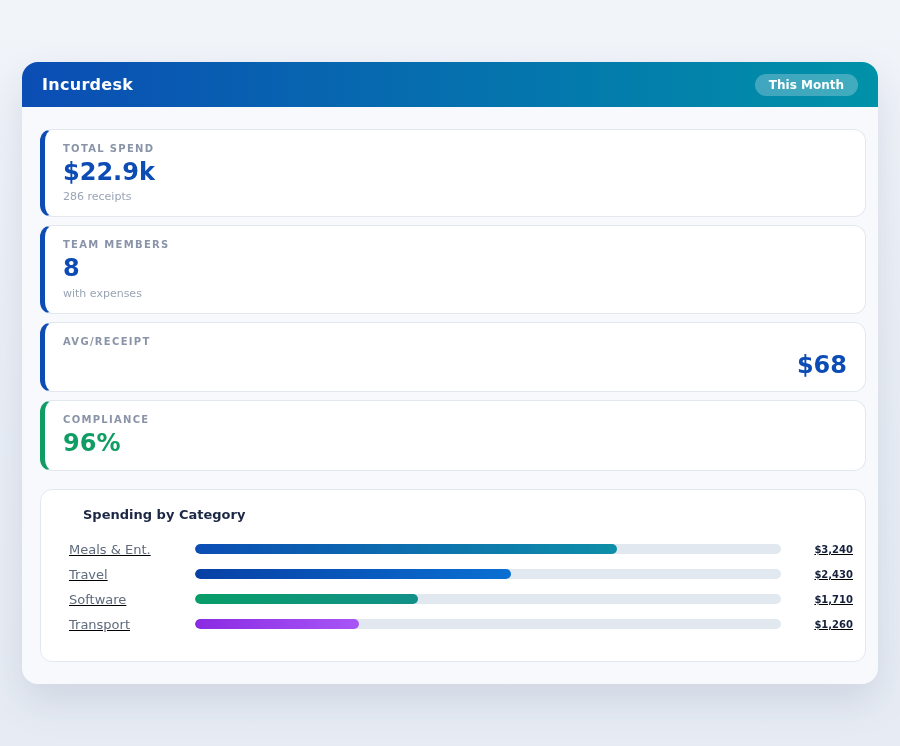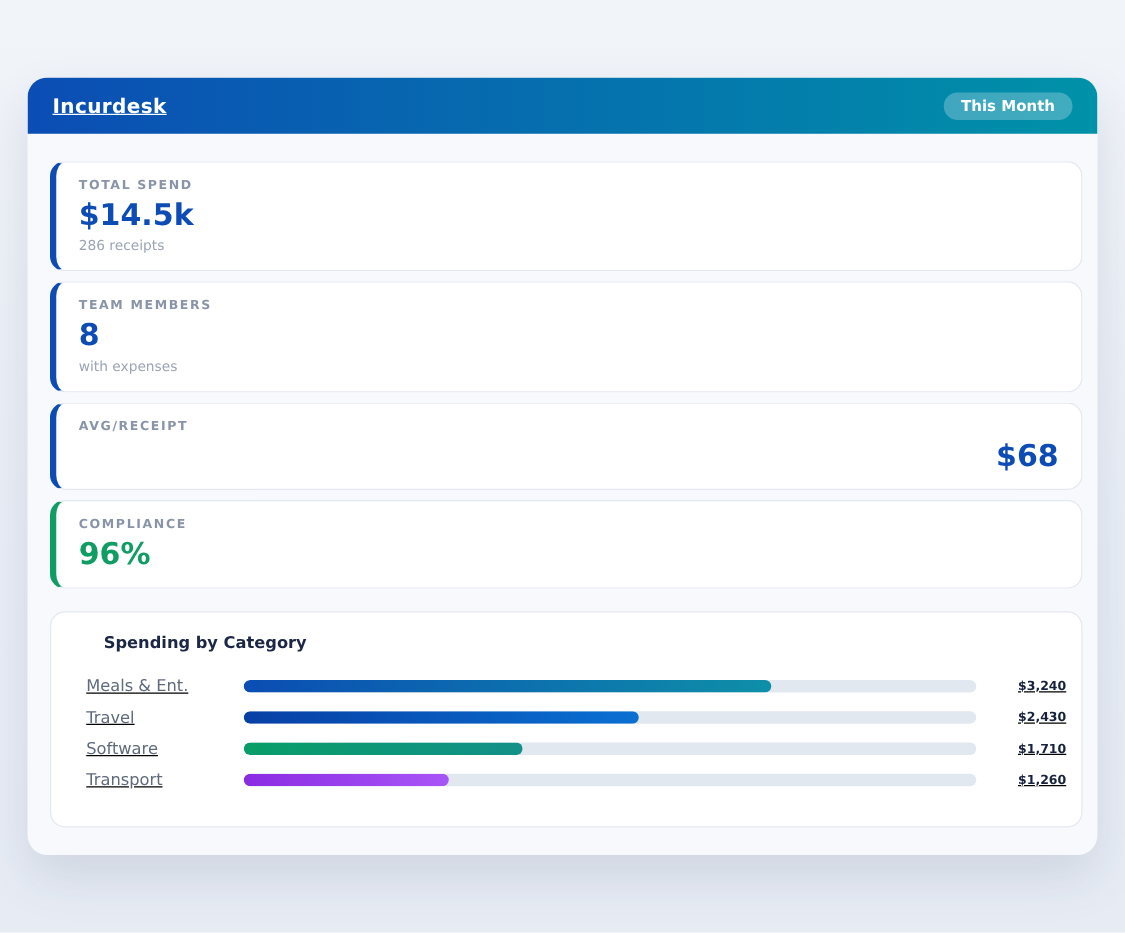--- a/index.html
+++ b/index.html
@@ -23,21 +23,20 @@
     display: flex;
     align-items: center;
     justify-content: space-between;
     padding: 0 20px;
   }
   .app-title {
     color: #ffffff;
     font-size: 16px;
     font-weight: bold;
     letter-spacing: 0.3px;
-    text-decoration: underline;
   }
   .badge {
     background: rgba(255,255,255,0.25);
     color: #ffffff;
     font-size: 12px;
     font-weight: bold;
     padding: 4px 14px;
     border-radius: 999px;
     border: none;
     cursor: pointer;
@@ -126,21 +125,21 @@
 
   <div class="header" style="background: linear-gradient(90deg, rgb(11, 77, 180), rgb(0, 146, 168));">
     <div class="app-title">Incurdesk</div>
     <button class="badge">This Month</button>
   </div>
 
   <div class="panel-body">
 
     <div class="stat-card" style="border-left-color: rgb(13, 76, 181);">
       <div class="stat-label">TOTAL SPEND</div>
-      <div class="stat-value" style="color: rgb(13, 76, 181);">$14.5k</div>
+      <div class="stat-value" style="color: rgb(13, 76, 181);">$22.9k</div>
       <div class="stat-sub">286 receipts</div>
     </div>
 
     <div class="stat-card" style="border-left-color: rgb(13, 76, 181);">
       <div class="stat-label">TEAM MEMBERS</div>
       <div class="stat-value" style="color: rgb(13, 76, 181);">8</div>
       <div class="stat-sub">with expenses</div>
     </div>
 
     <div class="stat-card" style="border-left-color: rgb(13, 76, 181);">

